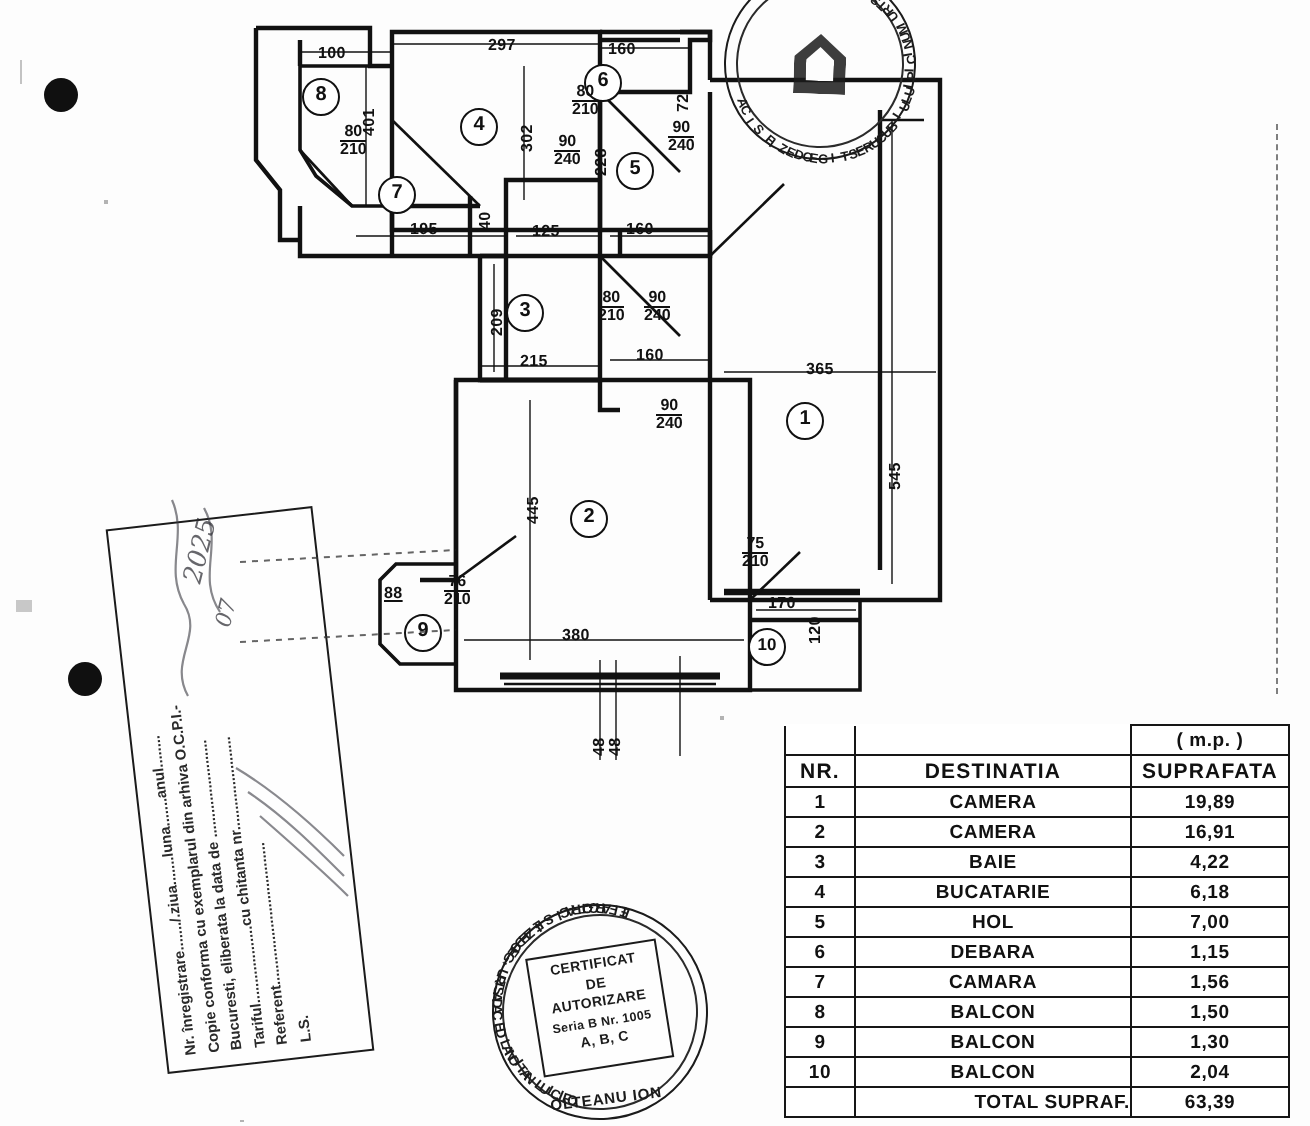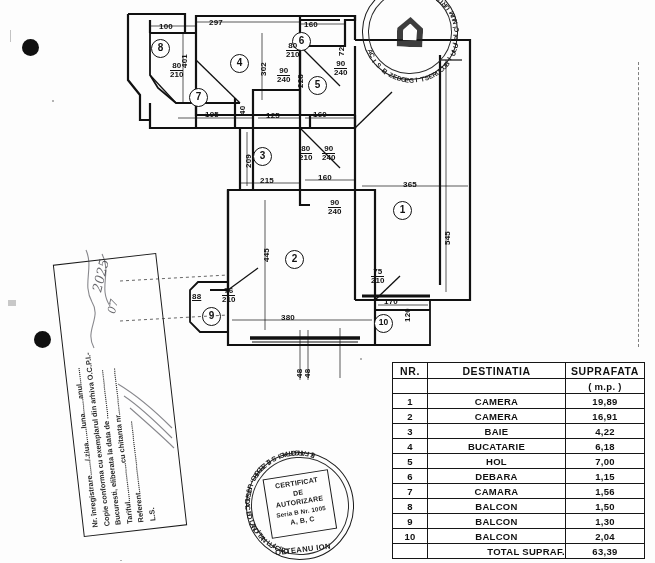--- a/index.html
+++ b/index.html
@@ -334,21 +334,21 @@
   <div class="roomno" style="left:253px; top:147px;">3</div>
   <div class="roomno" style="left:230px; top:54px;">4</div>
   <div class="roomno" style="left:308px; top:76px;">5</div>
   <div class="roomno" style="left:292px; top:32px;">6</div>
   <div class="roomno" style="left:189px; top:88px;">7</div>
   <div class="roomno" style="left:151px; top:39px;">8</div>
   <div class="roomno" style="left:202px; top:307px;">9</div>
   <div class="roomno" style="left:374px; top:314px; font-size:8.5px;">10</div>
 
   <div class="dim" style="left:159px; top:22px;">100</div>
-  <div class="dim" style="left:209px; top:18px;">297</div>
+  <div class="dim" style="left:244px; top:18px;">297</div>
   <div class="dim" style="left:304px; top:20px;">160</div>
   <div class="dim v" style="left:180px; top:68px; transform:rotate(-90deg);">401</div>
   <div class="dim v" style="left:337px; top:56px; transform:rotate(-90deg);">72</div>
   <div class="dim v" style="left:259px; top:76px; transform:rotate(-90deg);">302</div>
   <div class="dim" style="left:205px; top:110px;">195</div>
   <div class="dim v" style="left:238px; top:115px; transform:rotate(-90deg);">40</div>
   <div class="dim" style="left:266px; top:111px;">125</div>
   <div class="dim" style="left:313px; top:110px;">160</div>
   <div class="dim v" style="left:296px; top:88px; transform:rotate(-90deg);">228</div>
   <div class="dim v" style="left:244px; top:168px; transform:rotate(-90deg);">209</div>
@@ -397,28 +397,28 @@
     <span class="den">210</span>
   </div>
   <div class="frac" style="left:371px; top:268px;">
     <span class="num">75</span>
     <span class="den">210</span>
   </div>
 
   <table id="area-table">
     <thead>
       <tr>
+        <td class="c-nr" style="border-top:none;border-bottom:none;"></td>
+        <td class="c-dest" style="border-top:none;border-bottom:none;"></td>
+        <td class="sub-mp">( m.p. )</td>
+      </tr>
+      <tr>
         <th class="c-nr">NR.</th>
         <th class="c-dest">DESTINATIA</th>
         <th class="c-sup">SUPRAFATA</th>
-      </tr>
-      <tr>
-        <td class="c-nr" style="border-top:none;border-bottom:none;"></td>
-        <td class="c-dest" style="border-top:none;border-bottom:none;"></td>
-        <td class="sub-mp">( m.p. )</td>
       </tr>
     </thead>
     <tbody>
       <tr>
         <td class="c-nr">1</td>
         <td class="c-dest">CAMERA</td>
         <td class="c-sup">19,89</td>
       </tr>
       <tr>
         <td class="c-nr">2</td>

